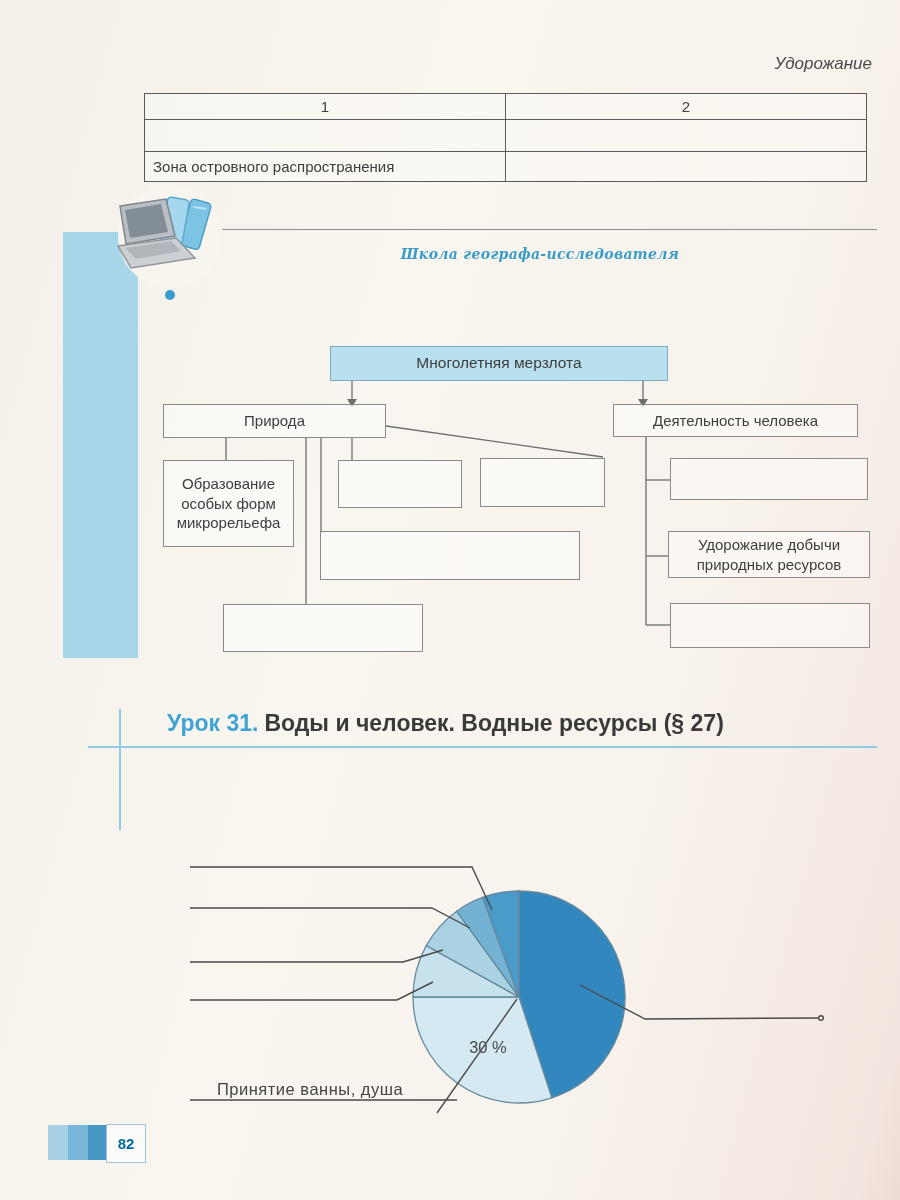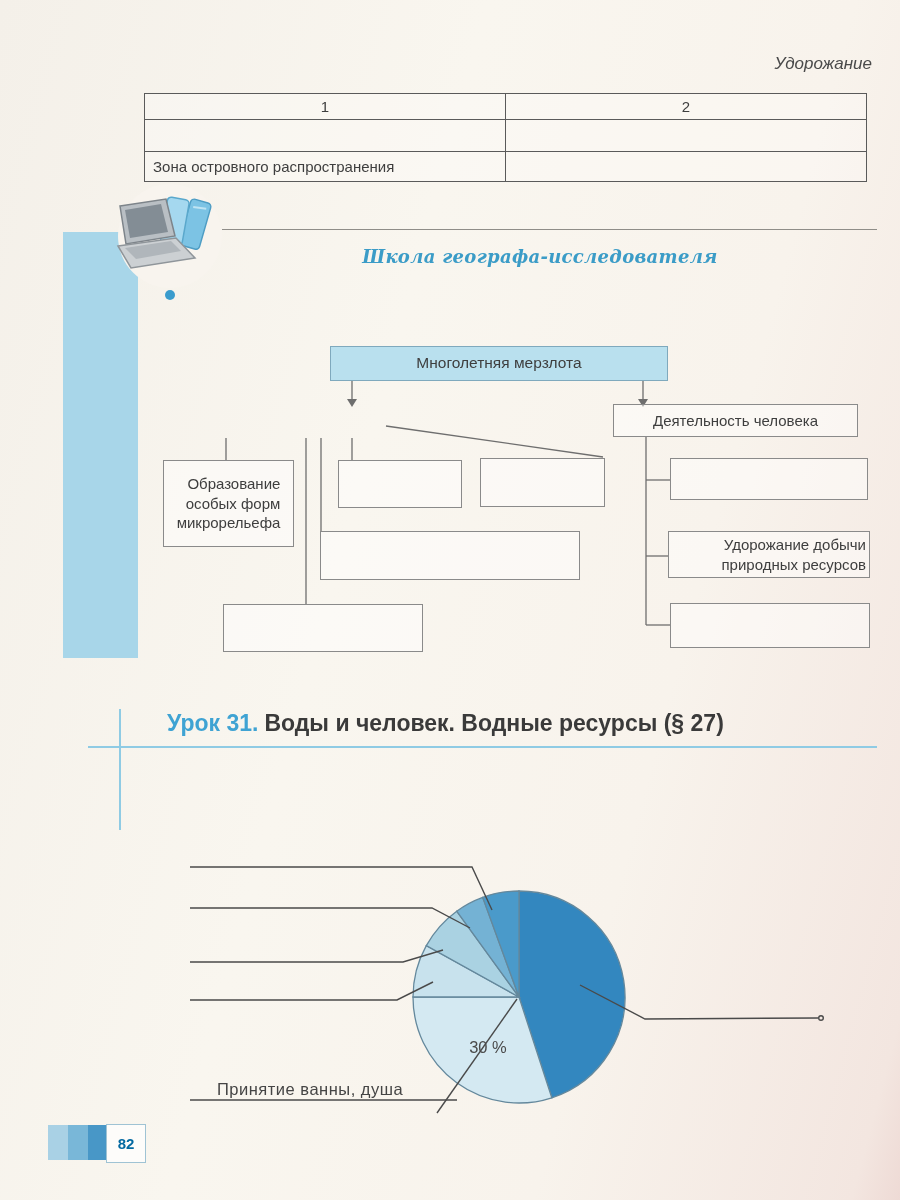--- a/index.html
+++ b/index.html
@@ -15,26 +15,26 @@
   table.toptable td{border:1px solid #5a5a5a;font-size:15px;color:#3e3e3e;padding:0 8px;background:rgba(255,255,255,0.25);}
   td.hcell{text-align:center;height:25px;}
   td.emptyrow{height:31px;}
   td.zona{height:29px;}
   
   .band{left:63px;top:232px;width:75px;height:426px;background:#a8d6e9;}
   .notch{left:118px;top:184px;width:104px;height:104px;border-radius:50%;background:#f8f4ee;}
   .divider{left:222px;top:229px;width:655px;height:1px;background:#8f8d88;}
   
   .school-title{left:205px;top:246px;width:670px;text-align:center;
-    font-family:"DejaVu Serif",serif;font-style:italic;font-weight:bold;font-size:18px;color:#3b9cc7;letter-spacing:.3px;}
+    font-family:"DejaVu Serif",serif;font-style:italic;font-weight:bold;font-size:14px;color:#3b9cc7;letter-spacing:.3px;}
   .school-task{left:165px;top:282px;width:708px;font-size:16.5px;line-height:23px;text-align:justify;}
   .bullet{display:inline-block;width:10px;height:10px;border-radius:50%;background:#3a9ccd;margin-right:8px;vertical-align:middle;}
   
   .box{position:absolute;border:1.2px solid #8a8a8a;background:rgba(255,255,255,0.45);
-    display:flex;align-items:center;justify-content:center;text-align:right;
+    display:flex;align-items:center;justify-content:center;text-align:center;
     font-size:15px;line-height:1.3;color:#3e3e3e;box-sizing:border-box;}
   .rootbox{background:#b9e0ee;border-color:#7fa9bd;font-size:15.5px;}
   
   .vrule{left:119px;top:709px;width:2px;height:121px;background:#8fcbe4;}
   .hrule{left:88px;top:746px;width:789px;height:2px;background:#8fcbe4;}
   .lesson-head{left:167px;top:710px;width:710px;font-size:23px;font-weight:bold;color:#3a3a3a;}
   .lesson-num{color:#3fa3d3;margin-right:6px;}
   .task1{left:165px;top:769px;width:710px;font-size:16.5px;line-height:23px;text-align:justify;}
   .task1 .tnum{font-weight:bold;color:#3a9ccd;margin-right:4px;}
   
@@ -136,20 +136,21 @@
       <line x1="437" y1="1113" x2="517" y2="999"></line>
       <polyline points="580,985 645,1019 818,1018"></polyline>
       <circle cx="821" cy="1018" r="2.3"></circle>
     </g>
 
     <text class="svgtext" x="488" y="1053" text-anchor="middle" font-size="16.5" fill="#4a4a4a">30 %</text>
     <text class="svgtext" x="217" y="1095" font-size="16.5" fill="#454545" letter-spacing="0.5">Принятие ванны, душа</text>
   </svg>
 
   <div class="box rootbox layer2" style="left:330px;top:346px;width:338px;height:35px;">Многолетняя мерзлота</div>
+  <div class="box layer2" style="left:163px;top:404px;width:223px;height:34px;">Природа</div>
   <div class="box layer2" style="left:613px;top:404px;width:245px;height:33px;">Деятельность человека</div>
   <div class="box layer2" style="left:163px;top:460px;width:131px;height:87px;padding:20px;">Образование особых форм микрорельефа</div>
   <div class="box layer2" style="left:338px;top:460px;width:124px;height:48px;"></div>
   <div class="box layer2" style="left:480px;top:458px;width:125px;height:49px;"></div>
   <div class="box layer2" style="left:320px;top:531px;width:260px;height:49px;"></div>
   <div class="box layer2" style="left:223px;top:604px;width:200px;height:48px;"></div>
   <div class="box layer2" style="left:670px;top:458px;width:198px;height:42px;"></div>
   <div class="box layer2" style="left:668px;top:531px;width:202px;height:47px;padding:3px;">Удорожание добычи природных ресурсов</div>
   <div class="box layer2" style="left:670px;top:603px;width:200px;height:45px;"></div>
 

